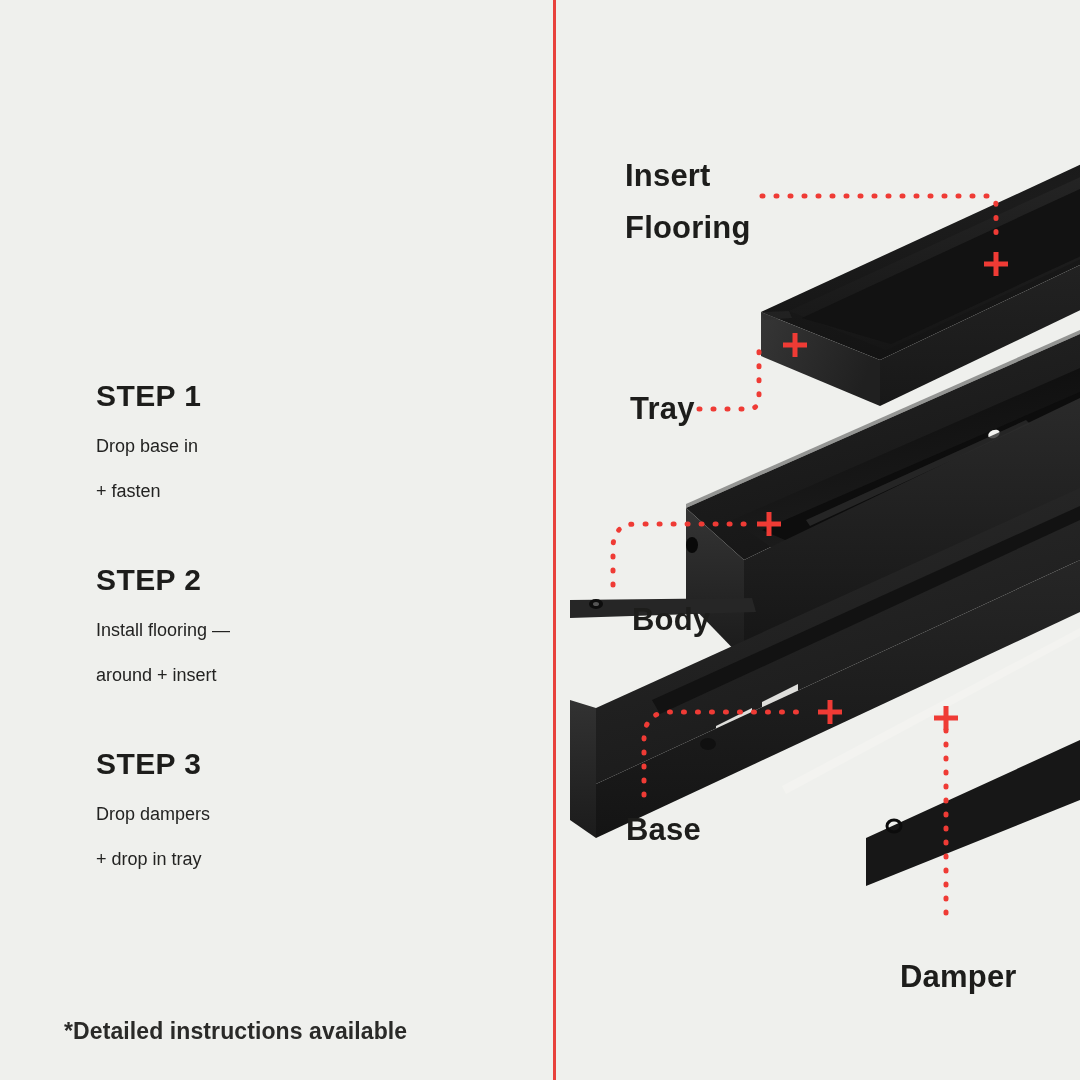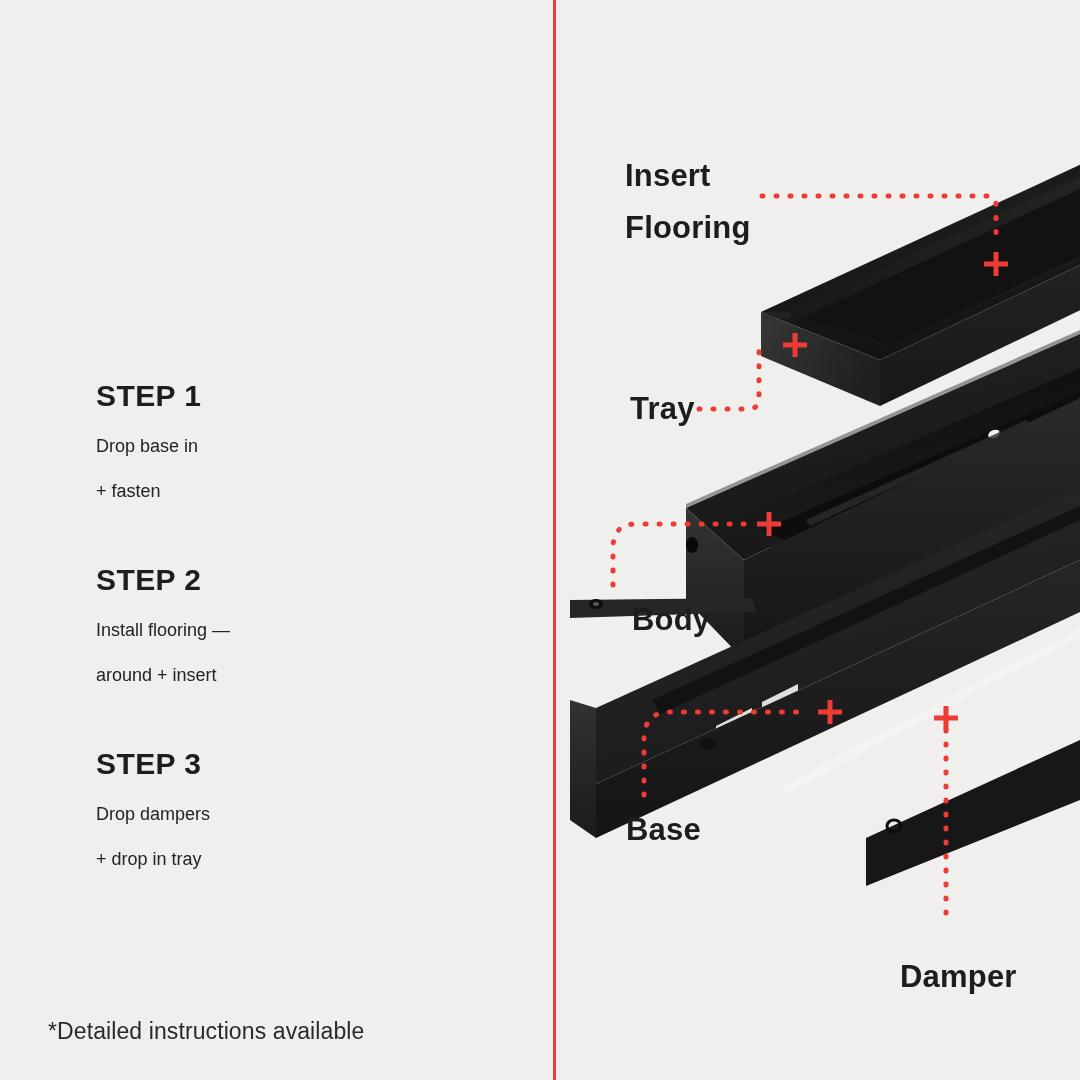--- a/index.html
+++ b/index.html
@@ -70,24 +70,24 @@
   .step-body {
     font-size: 18px;
     font-weight: 400;
     color: #232322;
     line-height: 45px;
     white-space: pre-line;
   }
 
   .footnote {
     position: absolute;
-    left: 48px;
+    left: 64px;
     top: 1018px;
     font-size: 23px;
-    font-weight: 400;
+    font-weight: 700;
     color: #2a2a28;
     letter-spacing: 0.1px;
   }
 
   
   .divider {
     position: absolute;
     left: 553px;
     top: 0;
     width: 3px;

